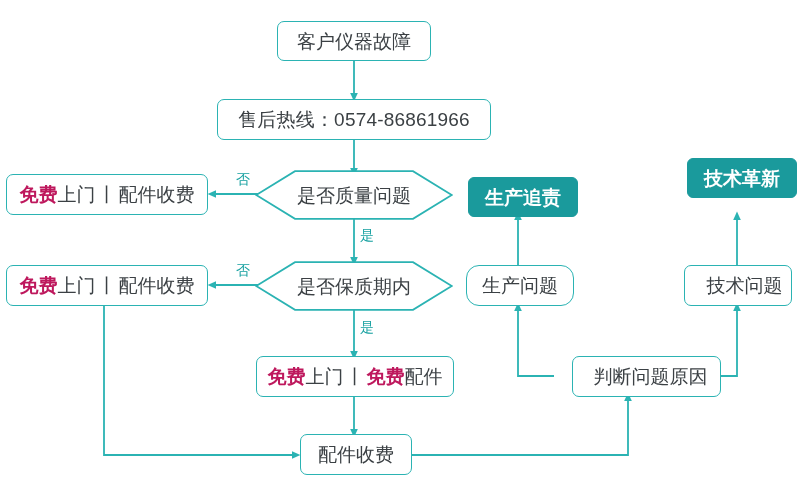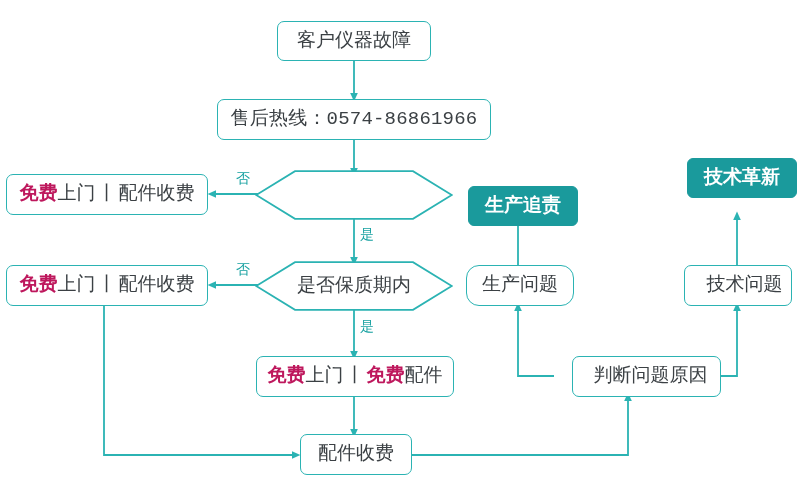--- a/index.html
+++ b/index.html
@@ -11,21 +11,20 @@
     width: 800px;
     height: 500px;
     font-family: "Liberation Sans", "DejaVu Sans", sans-serif;
     overflow: hidden;
   }
   #flow-root {
     position: relative;
     width: 696px;
     height: 500px;
     background: #ffffff;
-    font-family: Liberation Mono, monospace;
   }
   #edges {
     position: absolute;
     left: 0;
     top: 0;
     width: 800px;
     height: 500px;
   }
   .node {
     position: absolute;
@@ -131,20 +130,21 @@
   </div>
 
   <div class="node node-box" style="left:217px; top:99px; width:274px; height:41px;">
     <span class="phone-text">售后热线：0574-86861966</span>
   </div>
 
   <div class="node node-hex" style="left:255px; top:170px; width:198px; height:50px;">
     <svg class="hexbg" viewBox="0 0 198 50" preserveAspectRatio="none">
       <polygon points="40,1.2 158,1.2 196.8,25 158,48.8 40,48.8 1.2,25" fill="#ffffff" stroke="#2bb3b3" stroke-width="1.8" vector-effect="non-scaling-stroke"></polygon>
     </svg>
+    <span class="hexlabel">是否质量问题</span>
   </div>
 
   <div class="node node-hex" style="left:255px; top:261px; width:198px; height:50px;">
     <svg class="hexbg" viewBox="0 0 198 50" preserveAspectRatio="none">
       <polygon points="40,1.2 158,1.2 196.8,25 158,48.8 40,48.8 1.2,25" fill="#ffffff" stroke="#2bb3b3" stroke-width="1.8" vector-effect="non-scaling-stroke"></polygon>
     </svg>
     <span class="hexlabel">是否保质期内</span>
   </div>
 
   <div class="node node-box" style="left:6px; top:174px; width:202px; height:41px;">
@@ -162,21 +162,21 @@
   </div>
 
   <div class="node node-box" style="left:256px; top:356px; width:198px; height:41px;">
     <span class="free">免费</span>
       <span>上门</span>
       <span class="sep">丨</span>
       <span class="free">免费</span>
       <span>配件</span>
   </div>
 
-  <div class="node node-box filled" style="left:468px; top:186px; width:110px; height:40px;">
+  <div class="node node-box filled" style="left:468px; top:177px; width:110px; height:40px;">
     <span>生产追责</span>
   </div>
 
   <div class="node node-box filled" style="left:687px; top:158px; width:110px; height:40px;">
     <span>技术革新</span>
   </div>
 
   <div class="node node-box" style="left:466px; top:265px; width:108px; height:41px;border-radius:13px;">
     <span>生产问题</span>
   </div>

